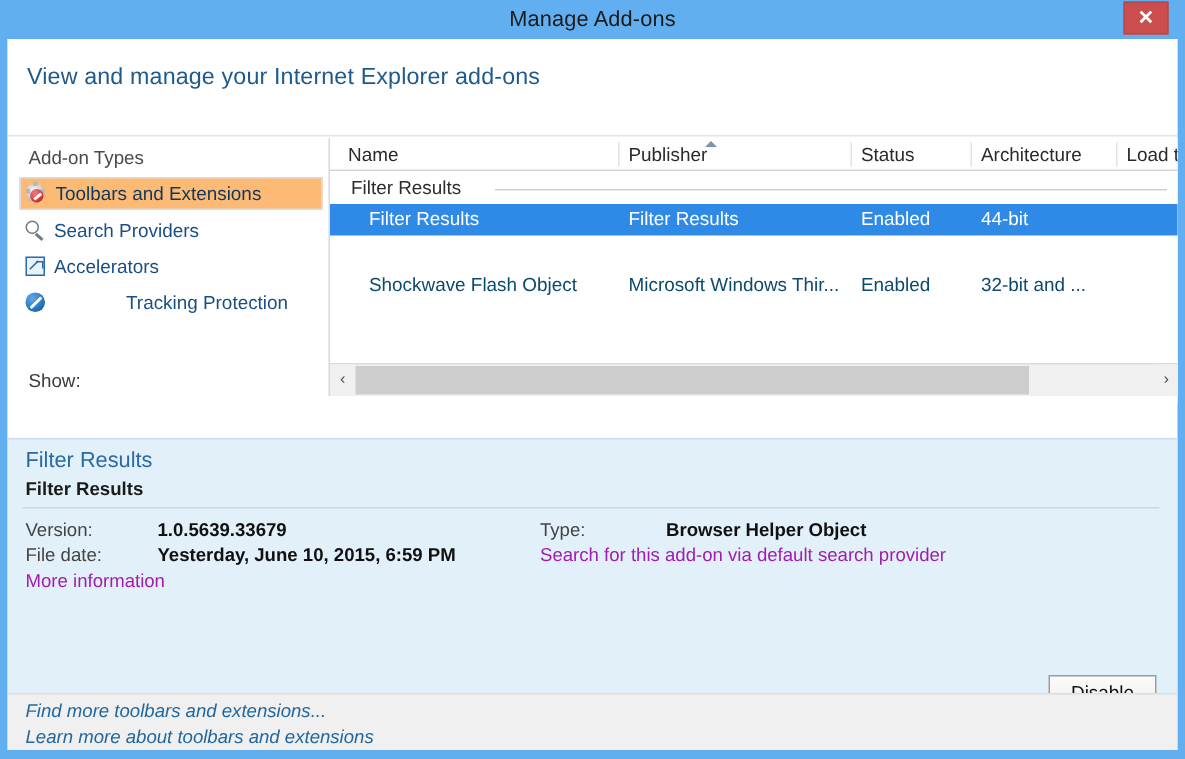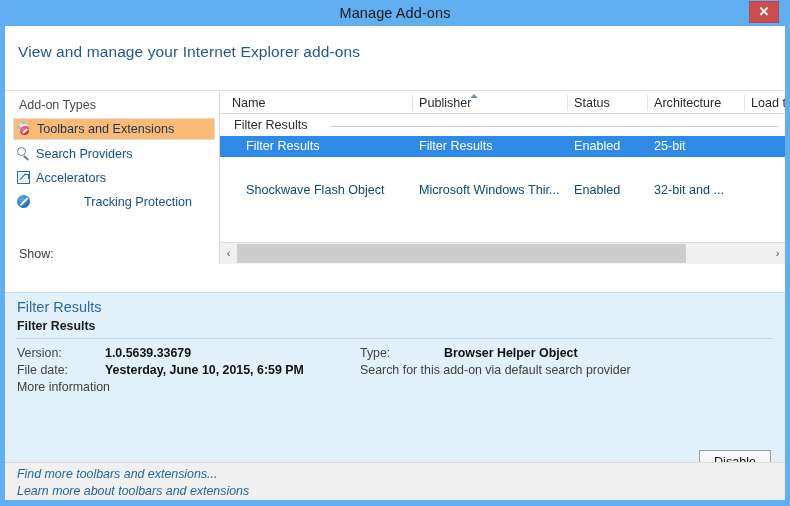--- a/index.html
+++ b/index.html
@@ -289,21 +289,21 @@
   }
   .det-label {
     position: absolute; font-size: 12.4px; color: #444;
     white-space: nowrap;
   }
   .det-value {
     position: absolute; font-size: 12.4px; color: #111; font-weight: bold;
     white-space: nowrap;
   }
   .det-link {
-    position: absolute; font-size: 12.4px; color: #404040;
+    position: absolute; font-size: 12.4px; color: #a21caf;
     white-space: nowrap; cursor: pointer;
   }
 
   
   .winbtn {
     position: absolute;
     width: 72px; height: 25px;
     border: 1px solid #9d9d9d;
     background: linear-gradient(#fbfbfb, #ececec);
     font-size: 12.6px; color: #111;
@@ -436,21 +436,21 @@
 
         <div class="group-row" style="top:2px;">
           <span class="gtext">Filter Results</span>
           <span class="gline" style="left:110px;"></span>
         </div>
 
         <div class="item-row selected" style="top:22px;">
           <span class="cell" style="left:26px; width:170px;">Filter Results</span>
           <span class="cell" style="left:199px; width:145px;">Filter Results</span>
           <span class="cell" style="left:354px; width:70px;">Enabled</span>
-          <span class="cell" style="left:434px; width:90px;">25-bit</span>
+          <span class="cell" style="left:434px; width:90px;">44-bit</span>
         </div>
 
 
         <div class="item-row" style="top:66px;">
           <span class="cell" style="left:26px; width:170px;">Shockwave Flash Object</span>
           <span class="cell" style="left:199px; width:150px;">Microsoft Windows Thir...</span>
           <span class="cell" style="left:354px; width:70px;">Enabled</span>
           <span class="cell" style="left:434px; width:95px;">32-bit and ...</span>
         </div>
       </div>

